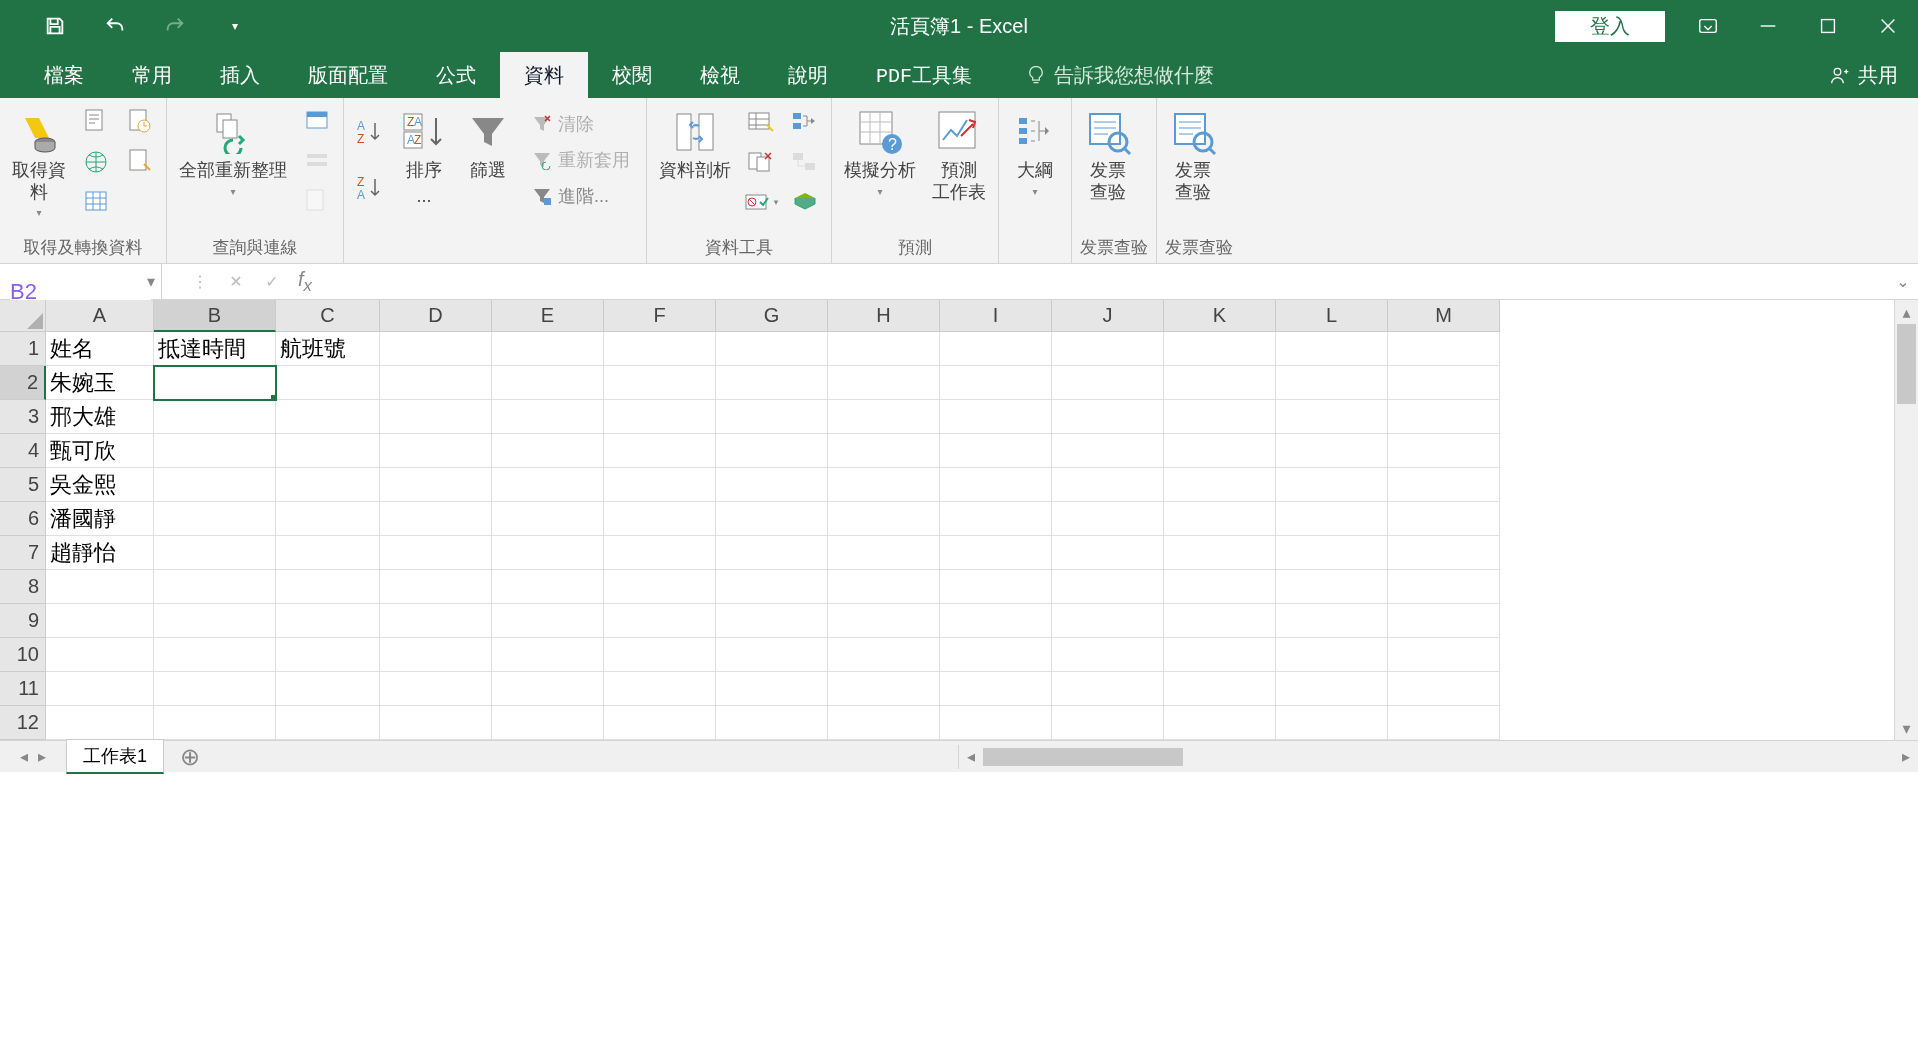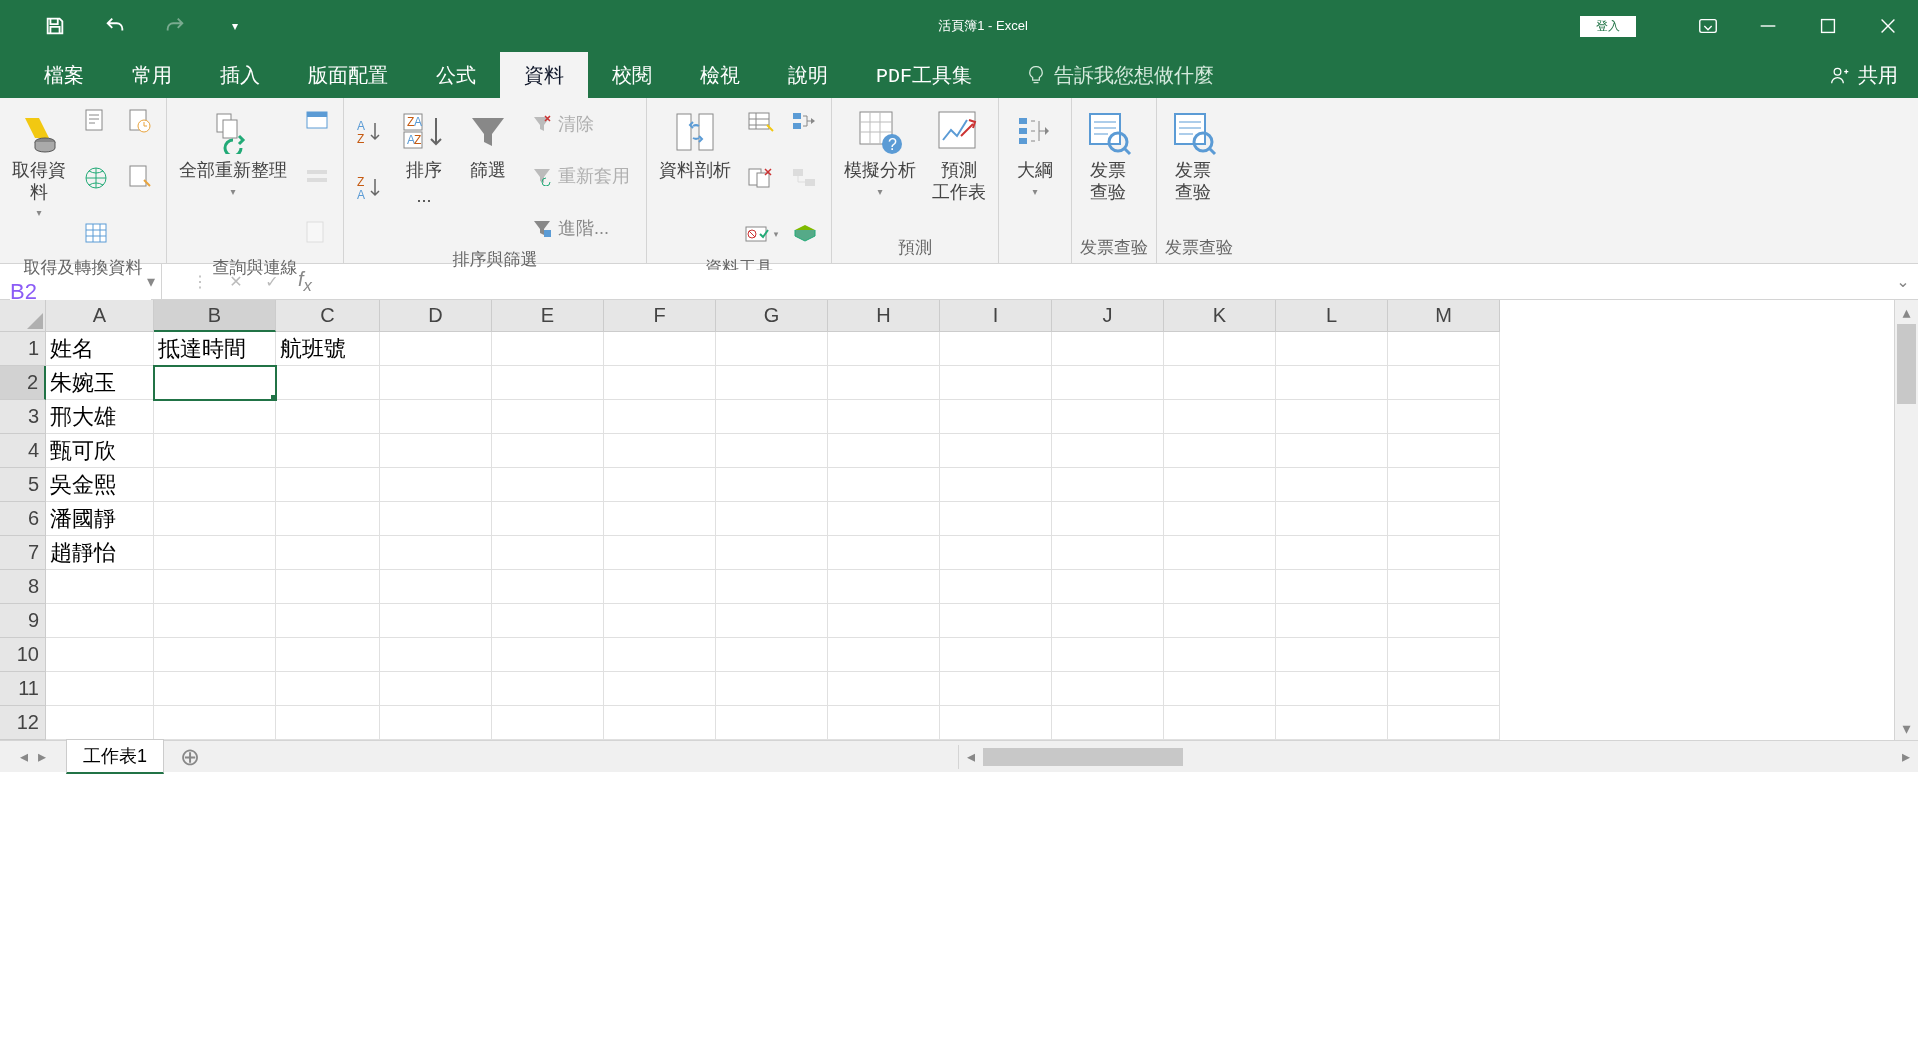--- a/index.html
+++ b/index.html
@@ -3,43 +3,43 @@
 <meta charset="utf-8">
 <style>
 * { box-sizing: border-box; margin: 0; padding: 0; font-family: "Microsoft JhengHei", "Segoe UI", sans-serif; }
 body { background: #fff; overflow: hidden; width: 1918px; height: 1039px; position: relative; }
 
 
 .title-bar { height: 52px; background: #217346; display: flex; align-items: center; color: #fff; position: relative; }
 .qat { display: flex; align-items: center; gap: 30px; padding-left: 40px; }
 .qat-item { width: 30px; height: 30px; display: flex; align-items: center; justify-content: center; cursor: pointer; }
 .qat-item svg { width: 22px; height: 22px; }
-.title-text { position: absolute; left: 50%; transform: translateX(-50%); font-size: 13px; margin-left: 24px; }
+.title-text { position: absolute; left: 50%; transform: translateX(-50%); font-size: 20px; }
 .title-right { position: absolute; right: 0; display: flex; align-items: center; gap: 0; }
-.signin-btn { background: #fff; color: #217346; padding: 2px 16px; font-size: 12px; margin-right: 42px; cursor: pointer; }
+.signin-btn { background: #fff; color: #217346; padding: 2px 35px; font-size: 20px; margin-right: 13px; cursor: pointer; }
 .win-btn { width: 60px; height: 52px; display: flex; align-items: center; justify-content: center; cursor: pointer; }
 .win-btn svg { width: 22px; height: 22px; stroke: #fff; fill: none; stroke-width: 1.5; }
 
 
 .tab-bar { height: 46px; background: #217346; display: flex; align-items: center; padding-left: 20px; position: relative; }
 .tab { padding: 0 24px; height: 46px; display: flex; align-items: center; color: #fff; font-size: 20px; cursor: pointer; font-family: Liberation Mono, monospace; }
 .tab.active { background: #f3f3f3; color: #0f172a; }
 .tell-me { display: flex; align-items: center; gap: 8px; color: #d4e9dc; font-size: 20px; padding-left: 30px; }
 .share-btn { position: absolute; right: 20px; display: flex; align-items: center; gap: 8px; color: #fff; font-size: 20px; cursor: pointer; }
 
 
 .ribbon { height: 166px; background: #f3f3f3; border-bottom: 1px solid #d4d4d4; display: flex; }
 .ribbon-group { border-right: 1px solid #d4d4d4; display: flex; flex-direction: column; padding: 6px 8px 0; }
 .ribbon-group-content { display: flex; flex: 1; gap: 8px; align-items: flex-start; }
 .ribbon-group-label { text-align: center; font-size: 17px; color: #666; padding: 4px 0; }
 .ribbon-btn-lg { display: flex; flex-direction: column; align-items: center; justify-content: center; gap: 4px; cursor: pointer; padding: 4px; min-width: 56px; }
 .ribbon-btn-lg .icon-box { width: 48px; height: 48px; display: flex; align-items: center; justify-content: center; }
 .ribbon-btn-lg .label { font-size: 18px; color: #444; text-align: center; line-height: 1.2; }
 .ribbon-btn-sm { width: 36px; height: 36px; display: flex; align-items: center; justify-content: center; cursor: pointer; }
-.ribbon-col { display: flex; flex-direction: column; gap: 20px; }
+.ribbon-col { display: flex; flex-direction: column; gap: 4px; }
 .ribbon-text-btn { display: flex; align-items: center; gap: 6px; font-size: 18px; color: #888; cursor: pointer; padding: 4px 8px; }
 .disabled { color: #b0b0b0; }
 
 
 .formula-bar { height: 36px; border-bottom: 1px solid #d4d4d4; display: flex; align-items: center; background: #fff; }
 .name-box { width: 162px; height: 36px; border-right: 1px solid #d4d4d4; display: flex; align-items: center; padding: 0 10px; position: relative; }
 .name-box input { border: none; font-size: 22px; width: 100%; outline: none; color: #8b5cf6; margin-top: 20px; }
 .name-box .dd { position: absolute; right: 6px; color: #888; }
 .fb-btn { width: 36px; height: 36px; display: flex; align-items: center; justify-content: center; color: #bbb; cursor: pointer; }
 .fx { font-style: italic; font-size: 20px; color: #888; padding: 0 8px; }
@@ -311,21 +311,20 @@
           </div>
         <div class="ribbon-text-btn">
             <svg width="20" height="20" viewBox="0 0 20 20">
               <path fill="#888" d="M2 3h16l-6 8v6l-4-2V11z"></path>
               <rect x="12" y="12" width="7" height="7" fill="#5b9bd5"></rect>
             </svg>
             <span>進階...</span>
           </div>
       </div>
     </div>
-    <div class="ribbon-group-label">排序與篩選</div>
   </div>
 
   <div class="ribbon-group">
     <div class="ribbon-group-content">
       <div class="ribbon-btn-lg">
         <div class="icon-box">
             <svg width="48" height="48" viewBox="0 0 48 48">
               <rect x="6" y="6" width="14" height="36" fill="#fff" stroke="#888"></rect>
               <rect x="28" y="6" width="14" height="36" fill="#fff" stroke="#888"></rect>
               <path d="M22 18a6 6 0 016 0m-6 12a6 6 0 006 0" fill="none" stroke="#5b9bd5" stroke-width="2"></path>

